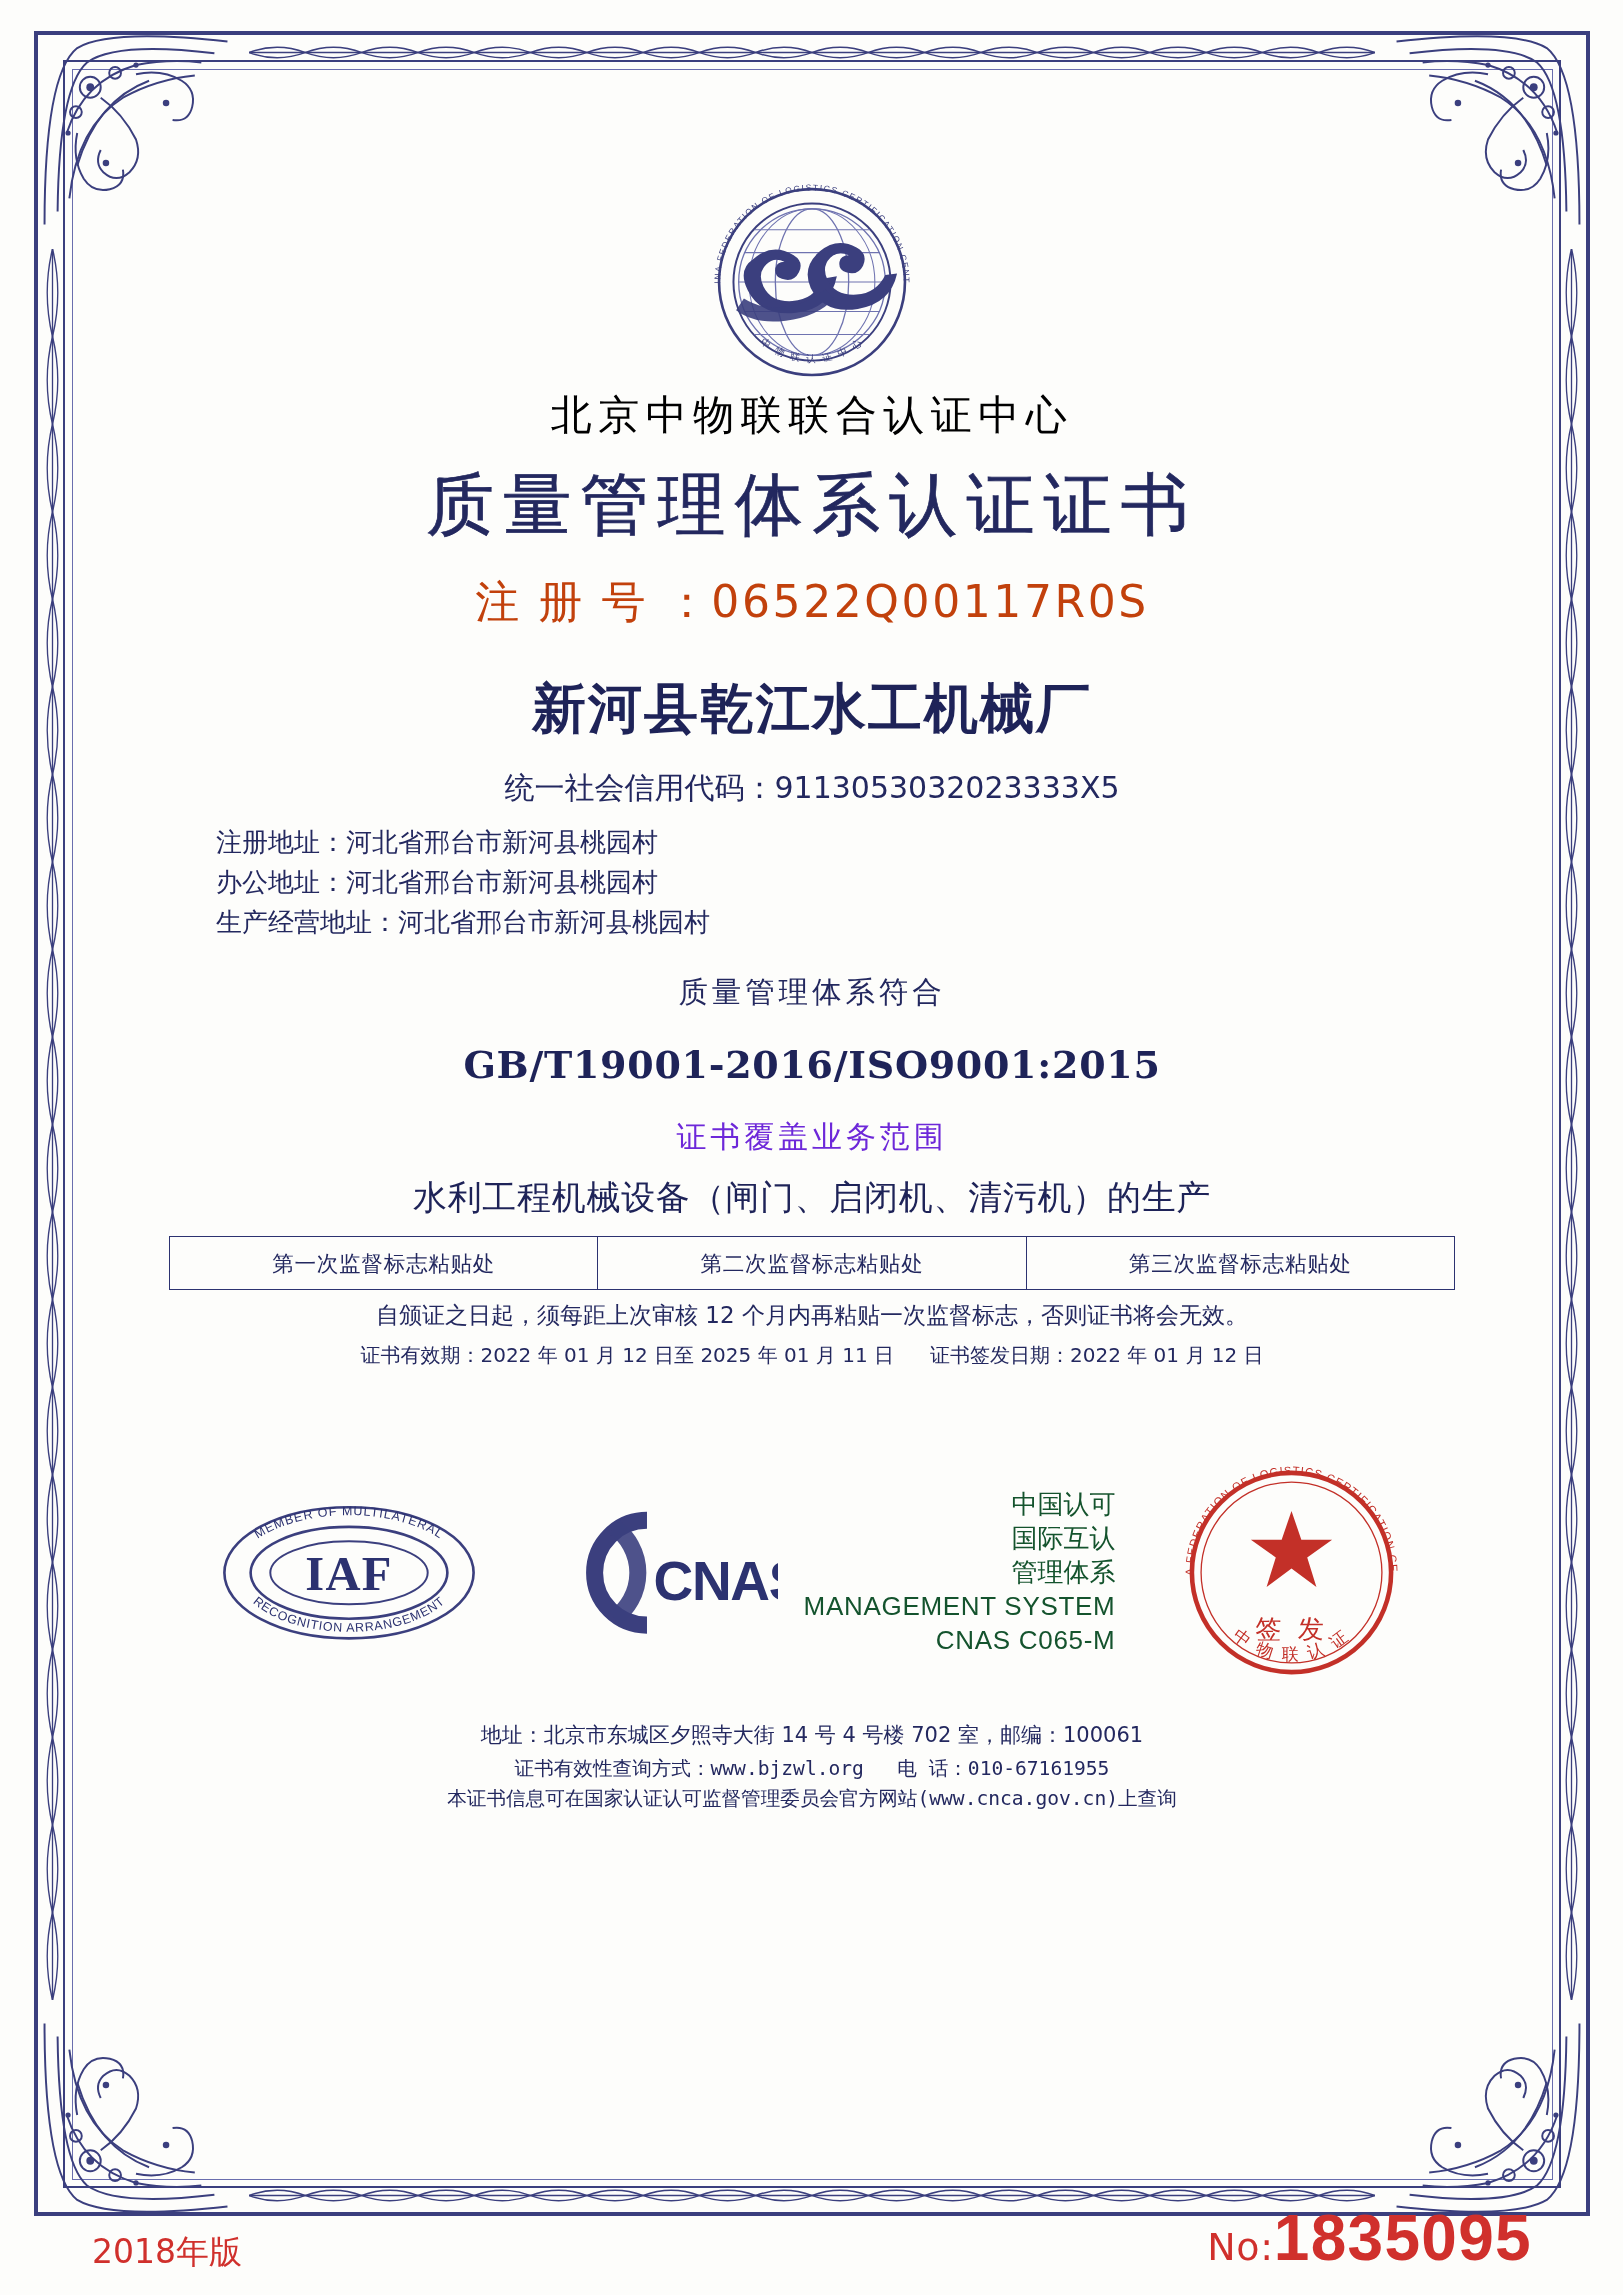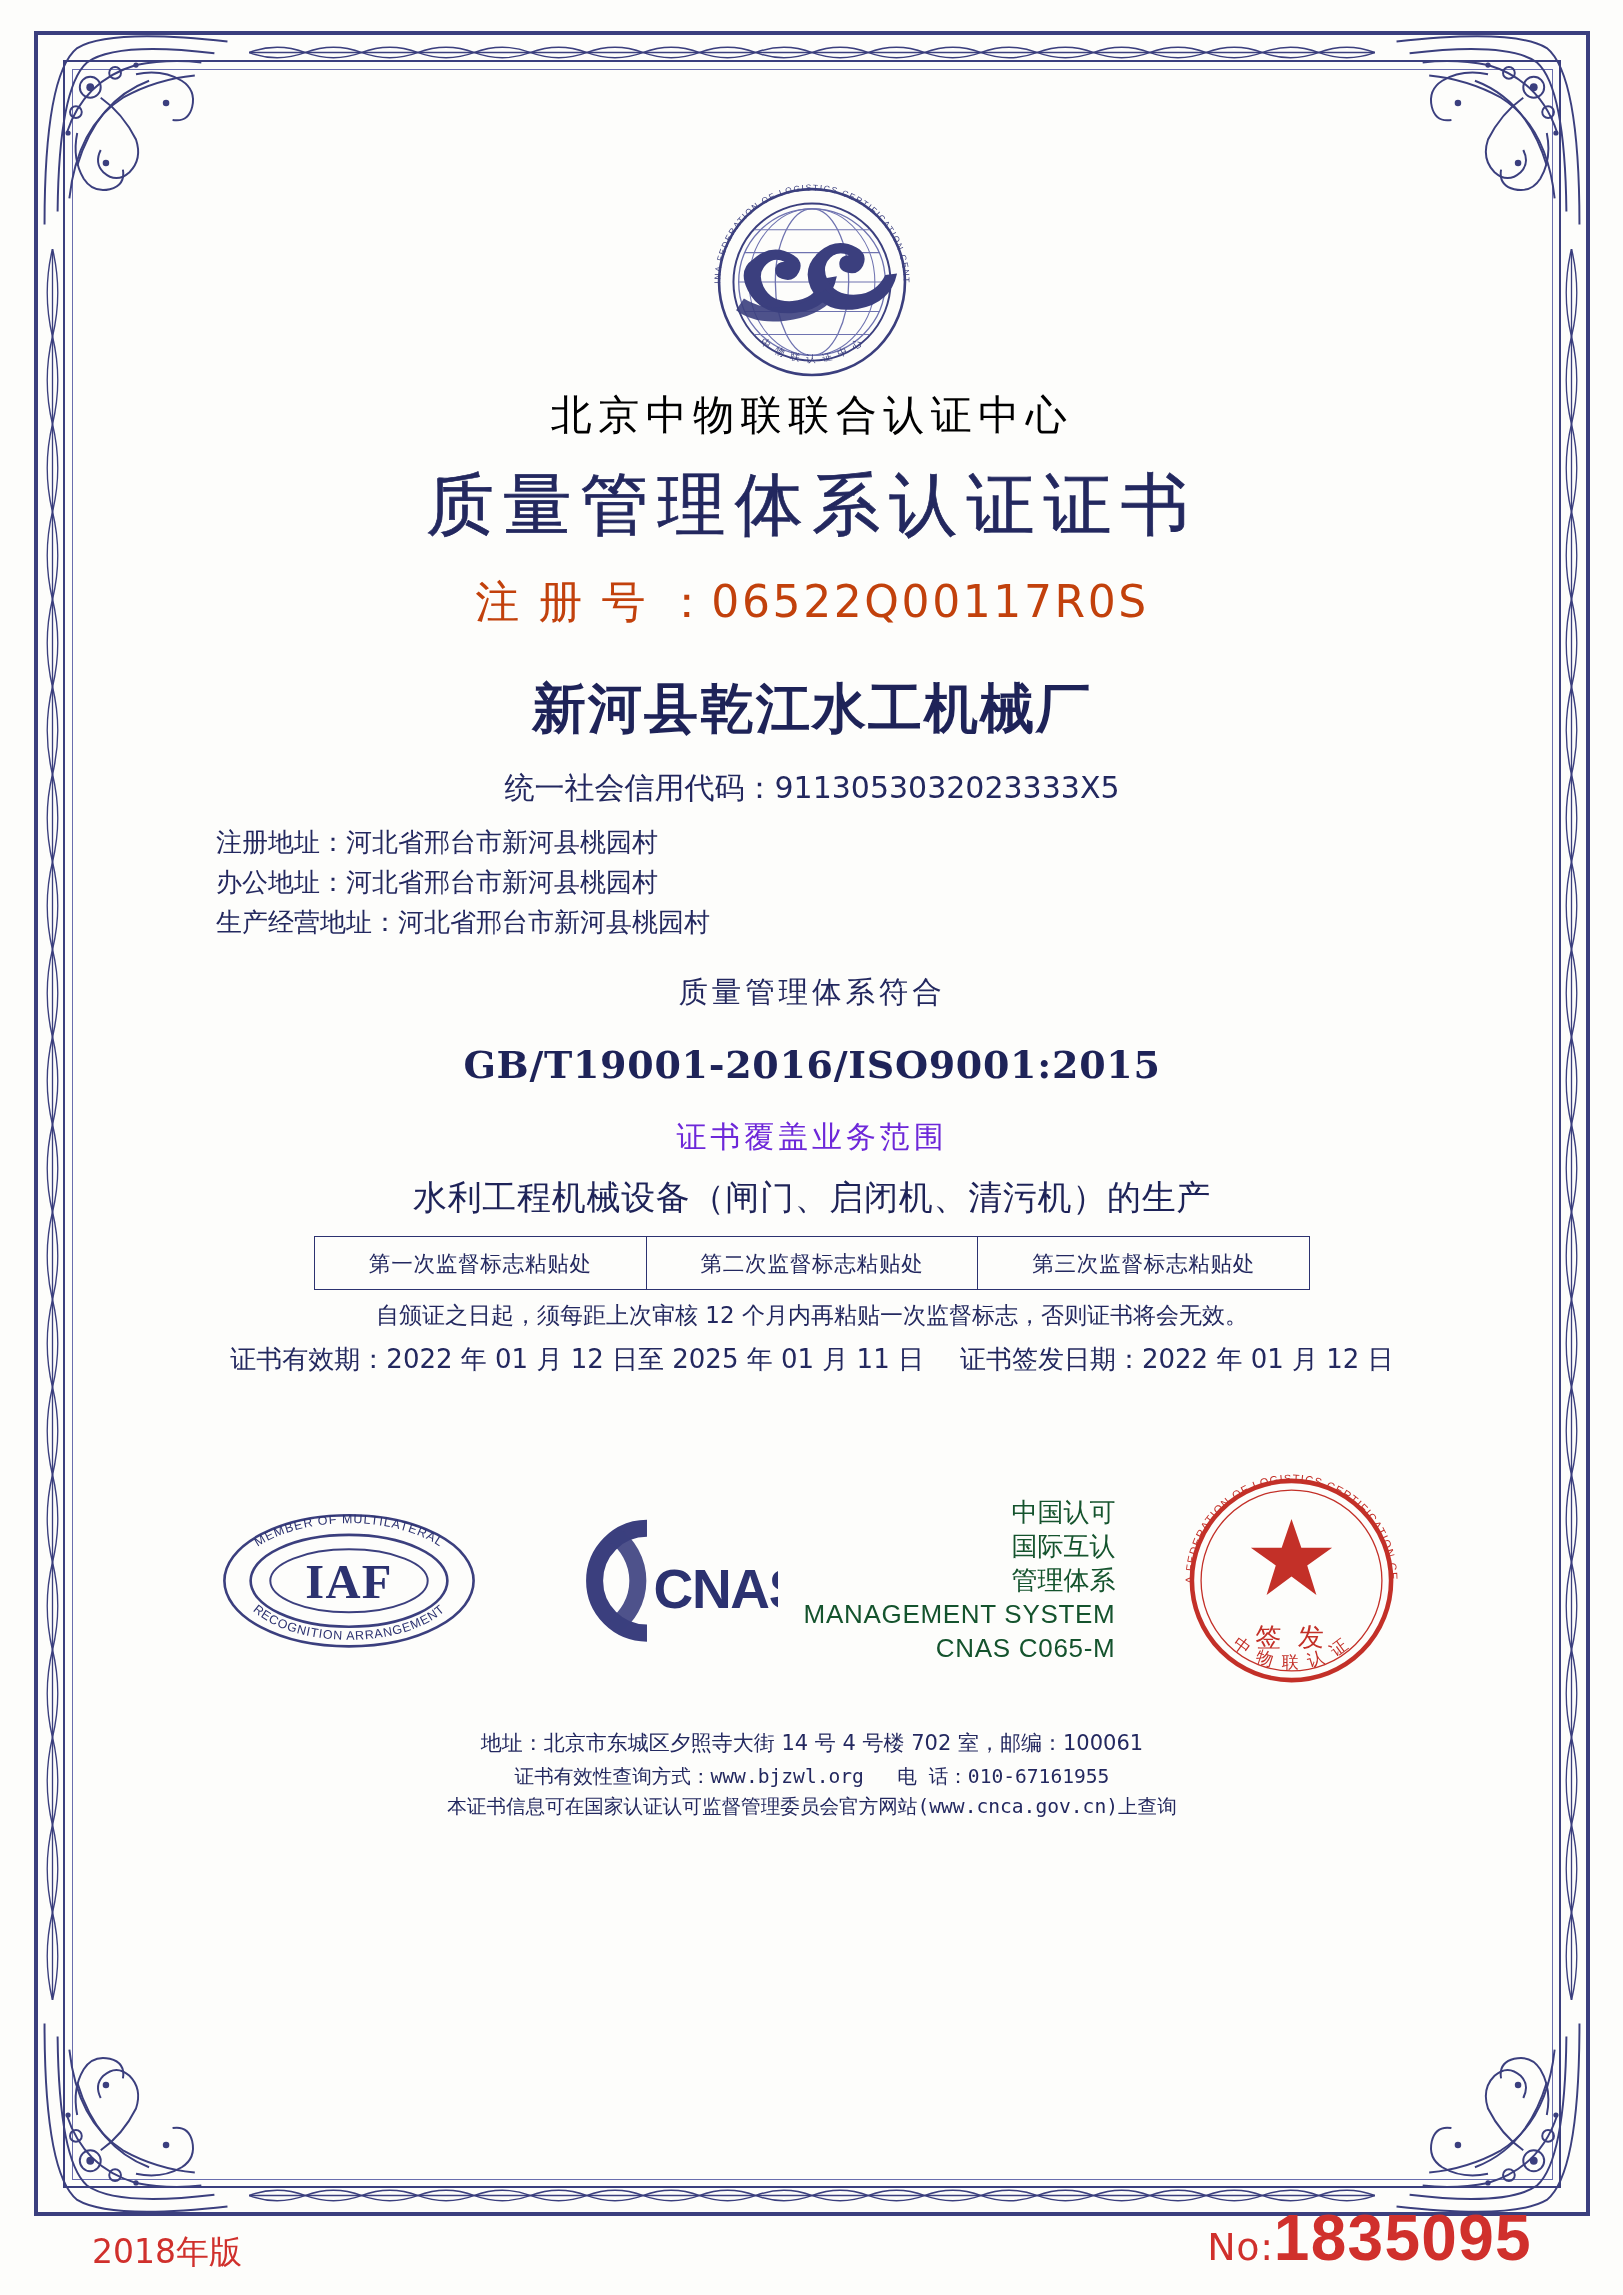--- a/index.html
+++ b/index.html
@@ -178,21 +178,21 @@
     margin-top: 17px;
     font-family: "DejaVu Sans", sans-serif;
     font-size: 34px;
     letter-spacing: 0.7px;
     color: #1e2358;
   }
 
   
   .superv-row {
     margin: 14.4px auto 0;
-    width: 996px;
+    width: 1286px;
     display: flex;
     border: 1.3px solid #2c3270;
     box-sizing: border-box;
   }
   .superv-cell {
     flex: 1;
     padding: 11.8px 3.9px;
     font-family: "DejaVu Sans", sans-serif;
     font-size: 21.6px;
     letter-spacing: 0.7px;
@@ -208,21 +208,21 @@
     font-size: 23px;
     color: #23285f;
   }
 
   .date-row {
     margin-top: 11.8px;
     display: flex;
     justify-content: center;
     gap: 36px;
     font-family: "DejaVu Sans", sans-serif;
-    font-size: 26px;
+    font-size: 20px;
     color: #23285f;
     white-space: nowrap;
   }
 
   
   .marks-row {
     margin-top: 79px;
     display: flex;
     align-items: center;
     justify-content: center;

